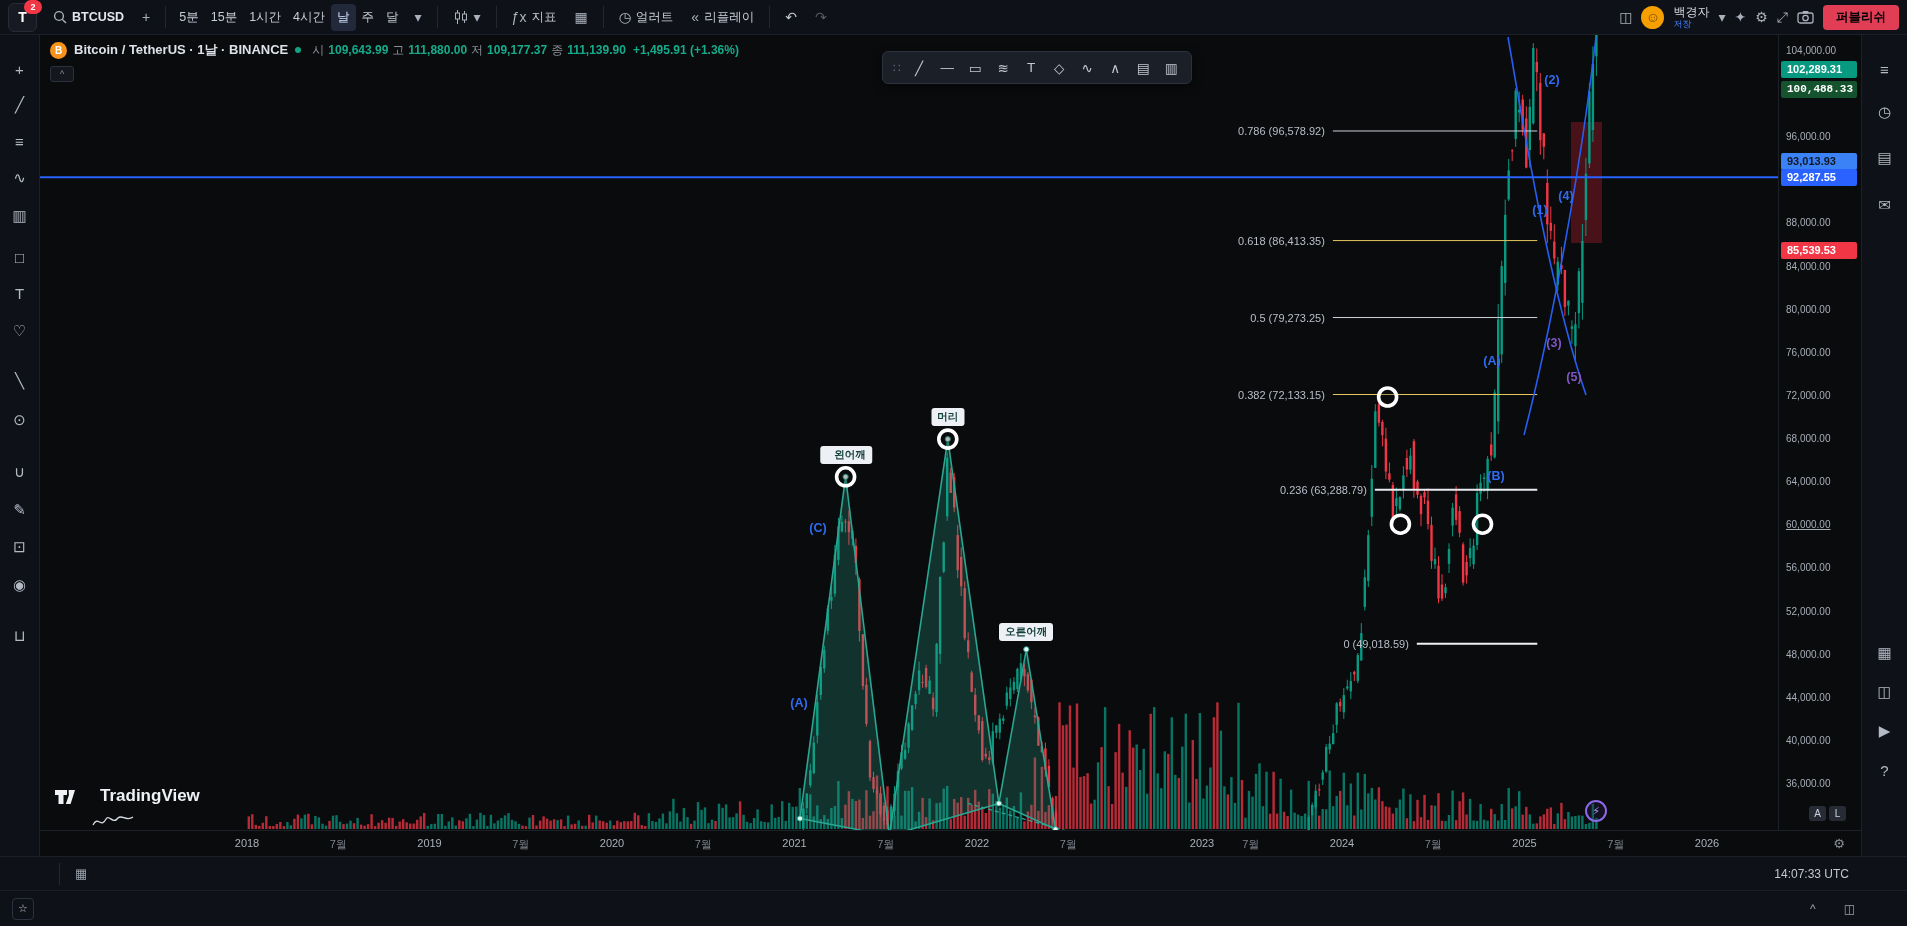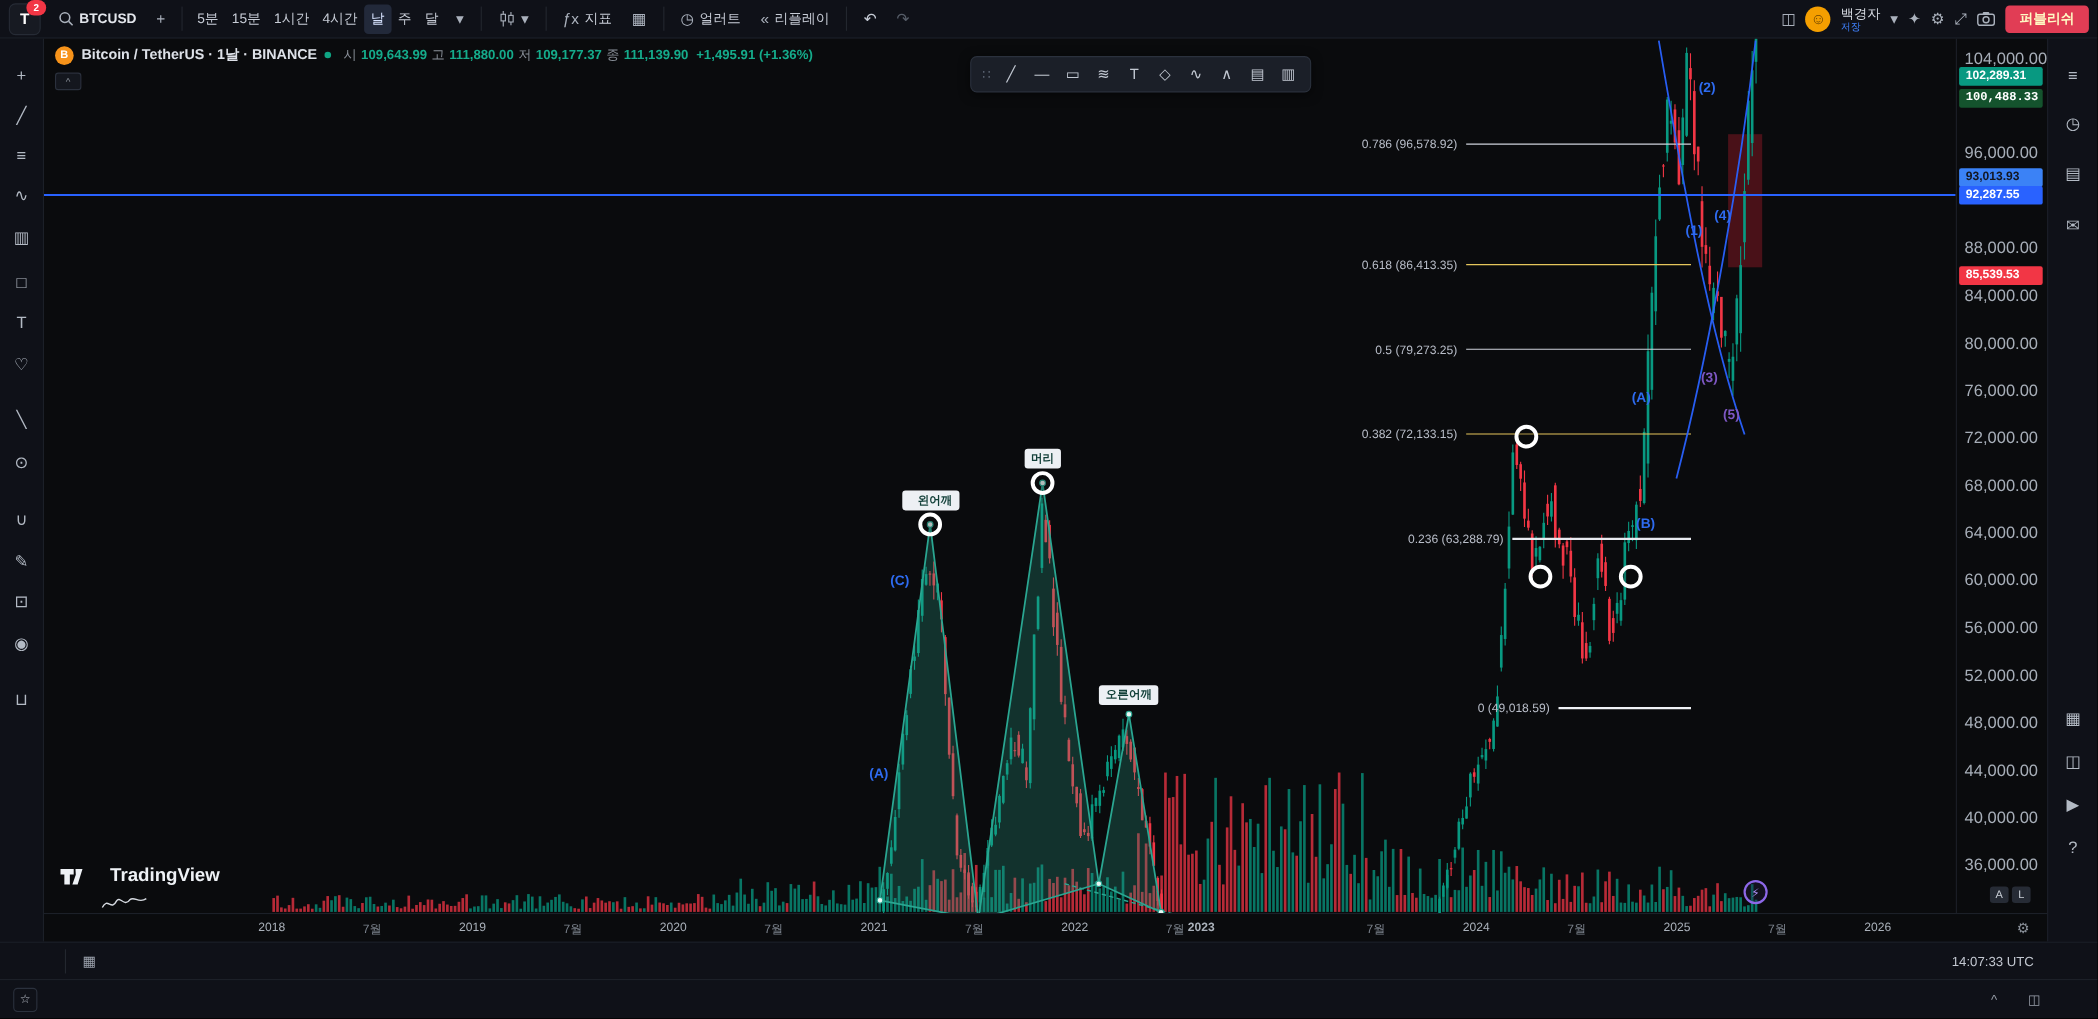--- a/index.html
+++ b/index.html
@@ -7,36 +7,36 @@
 
 #topbar{position:absolute;left:0;top:0;width:100%;height:35px;background:#0f1118;border-bottom:1px solid #1c2028;display:flex;align-items:center;padding:0 8px;box-sizing:border-box;gap:2px;z-index:30;}
 .tbi{display:flex;align-items:center;gap:5px;height:27px;padding:0 8px;border-radius:4px;font-size:12.5px;color:#c7ccd6;white-space:nowrap;}
 .tbi .ic,.icg{font-size:14px;color:#aab1bc;line-height:1;}
 .sep{width:1px;height:22px;background:#23272f;margin:0 5px;flex:none;}
 #logo-box{position:relative;width:27px;height:27px;background:#171a22;border:1px solid #262b35;border-radius:6px;display:flex;align-items:center;justify-content:center;font-weight:bold;color:#fff;font-size:14px;margin-right:6px;flex:none;}
 #logo-badge{position:absolute;top:-4px;right:-6px;min-width:14px;height:14px;border-radius:7px;background:#f23645;color:#fff;font-size:9px;font-weight:bold;display:flex;align-items:center;justify-content:center;padding:0 2px;}
 .interval{padding:0 6px;}
 .interval.active{background:#22293a;color:#d7e3ff;}
 #tb-right{margin-left:auto;display:flex;align-items:center;gap:9px;}
-#publish-btn{background:#e13d55;color:#fef9c3;font-weight:bold;font-size:12.5px;border-radius:4px;height:25px;display:flex;align-items:center;padding:0 13px;}
+#publish-btn{background:#e13d55;color:#000000;font-weight:bold;font-size:12.5px;border-radius:4px;height:25px;display:flex;align-items:center;padding:0 13px;}
 #avatar{width:23px;height:23px;border-radius:50%;background:#f59f00;color:#6b4300;display:flex;align-items:center;justify-content:center;font-size:14px;flex:none;}
 #user-col{display:flex;flex-direction:column;line-height:1;}
 #user-name{font-size:12px;color:#d7dbe2;}
 #user-save{font-size:9px;color:#3f82ff;margin-top:2px;}
 
 #left-toolbar{position:absolute;left:0;top:35px;width:40px;height:821px;background:#0f1118;border-right:1px solid #1c2028;box-sizing:border-box;z-index:20;}
 .lt-tool{position:absolute;left:0;width:39px;height:30px;display:flex;align-items:center;justify-content:center;font-size:15px;color:#b3bac4;}
 
 #right-sidebar{position:absolute;right:0;top:35px;width:46px;height:821px;background:#0f1118;border-left:1px solid #1c2028;box-sizing:border-box;z-index:20;}
 .rs-tool{position:absolute;left:0;width:45px;height:32px;display:flex;align-items:center;justify-content:center;font-size:15px;color:#b3bac4;}
 
 #chart-area{position:absolute;left:40px;top:35px;width:1821px;height:821px;}
 #plot-svg{position:absolute;left:0;top:0;}
 #price-axis{position:absolute;left:1738px;top:0;width:83px;height:795px;border-left:1px solid #1c2028;box-sizing:border-box;background:#0a0b0d;}
-.tick{position:absolute;left:7px;font-size:15px;color:#a7aeb8;}
+.tick{position:absolute;left:7px;font-size:10px;color:#a7aeb8;}
 .chip{position:absolute;left:2px;right:4px;height:17px;border-radius:2px;font-size:11px;line-height:17px;padding-left:6px;font-weight:600;}
 .al-box{position:absolute;width:17px;height:15px;background:#262b35;border-radius:3px;color:#cdd2da;font-size:10px;display:flex;align-items:center;justify-content:center;}
 #time-axis{position:absolute;left:0;top:795px;width:1821px;height:26px;border-top:1px solid #1c2028;box-sizing:border-box;background:#0a0b0d;}
 .t-label{position:absolute;top:6px;font-size:11px;color:#aab1ba;transform:translateX(-50%);}
 .t-label.minor{color:#7c838d;}
 #ta-gear{position:absolute;right:16px;top:5px;font-size:13px;color:#8a9099;}
 
 #legend{position:absolute;left:10px;top:6px;z-index:12;}
 #legend-row1{display:flex;align-items:center;gap:7px;font-size:12px;}
 #sym-icon{width:17px;height:17px;border-radius:50%;background:#f7931a;color:#fff;font-size:10px;font-weight:bold;display:flex;align-items:center;justify-content:center;}
@@ -981,21 +981,21 @@
       <div class="al-box" style="left:50px;top:771px">L</div>
     <div class="tick" style="top: 10px;">104,000.00</div>
         <div class="tick" style="top: 96.2353px;">96,000.00</div>
         <div class="tick" style="top: 182.471px;">88,000.00</div>
         <div class="tick" style="top: 225.588px;">84,000.00</div>
         <div class="tick" style="top: 268.706px;">80,000.00</div>
         <div class="tick" style="top: 311.824px;">76,000.00</div>
         <div class="tick" style="top: 354.941px;">72,000.00</div>
         <div class="tick" style="top: 398.059px;">68,000.00</div>
         <div class="tick" style="top: 441.176px;">64,000.00</div>
-        <div class="tick" style="top: 484.294px;">60,000.00</div>
+        <div class="tick" style="top: 484.294px; text-decoration: underline;">60,000.00</div>
         <div class="tick" style="top: 527.412px;">56,000.00</div>
         <div class="tick" style="top: 570.529px;">52,000.00</div>
         <div class="tick" style="top: 613.647px;">48,000.00</div>
         <div class="tick" style="top: 656.765px;">44,000.00</div>
         <div class="tick" style="top: 699.882px;">40,000.00</div>
         <div class="tick" style="top: 743px;">36,000.00</div>
         <div class="chip" style="top: 26.4402px; background: rgb(8, 153, 129); color: rgb(255, 255, 255);">102,289.31</div>
         <div class="chip" style="top: 45.8537px; background: #14532d; color: rgb(255, 255, 255); font-family: Liberation Mono, monospace;">100,488.33</div>
         <div class="chip" style="top: 118.423px; background: #3b82f6; color: rgb(19, 23, 34);">93,013.93</div>
         <div class="chip" style="top: 134.253px; background: rgb(41, 98, 255); color: rgb(255, 255, 255);">92,287.55</div>
@@ -1006,21 +1006,21 @@
     <div class="t-label" style="left: 207px;">2018</div>
         <div class="t-label minor" style="left: 298.25px;">7월</div>
         <div class="t-label" style="left: 389.5px;">2019</div>
         <div class="t-label minor" style="left: 480.75px;">7월</div>
         <div class="t-label" style="left: 572px;">2020</div>
         <div class="t-label minor" style="left: 663.25px;">7월</div>
         <div class="t-label" style="left: 754.5px;">2021</div>
         <div class="t-label minor" style="left: 845.75px;">7월</div>
         <div class="t-label" style="left: 937px;">2022</div>
         <div class="t-label minor" style="left: 1028.25px;">7월</div>
-        <div class="t-label" style="left: 1052px; font-weight: bold;">2023</div>
+        <div class="t-label" style="left: 1162px;">2023</div>
         <div class="t-label minor" style="left: 1210.75px;">7월</div>
         <div class="t-label" style="left: 1302px;">2024</div>
         <div class="t-label minor" style="left: 1393.25px;">7월</div>
         <div class="t-label" style="left: 1484.5px;">2025</div>
         <div class="t-label minor" style="left: 1575.75px;">7월</div>
         <div class="t-label" style="left: 1667px;">2026</div>
       </div>
   </div>
 
   <div id="right-sidebar">

